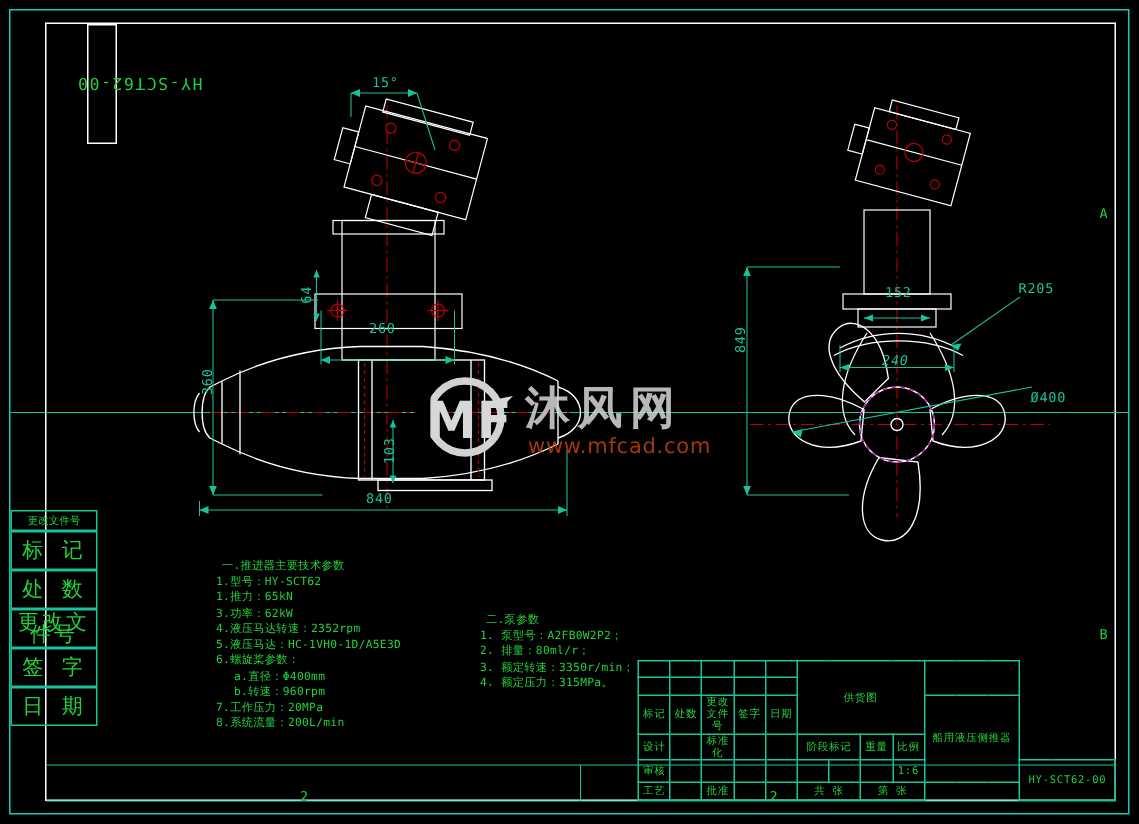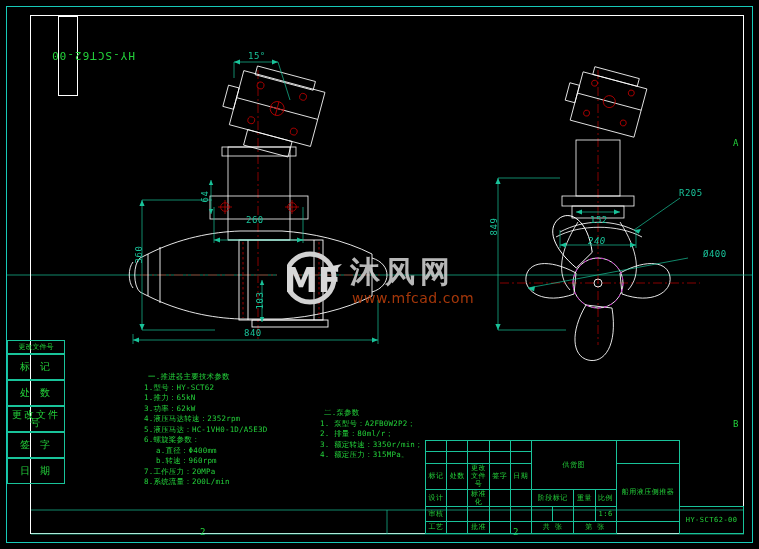--- a/index.html
+++ b/index.html
@@ -17,21 +17,21 @@
 
   
   .code-box{left:58px;top:16px;width:20px;height:80px;border:1px solid #ffffff;box-sizing:border-box;}
   .code-rot{left:38px;top:46px;width:110px;height:18px;
     transform:rotate(180deg);transform-origin:center center;
     color:#23d13a;font-size:11px;letter-spacing:1px;text-align:center;line-height:18px;white-space:nowrap;}
 
   
   .rev-strip{left:7px;top:340px;width:58px;height:170px;}
   .rev-cell{border:1px solid #19c39a;box-sizing:border-box;width:58px;color:#23d13a;
-    font-size:10px;line-height:8px;text-align:center;letter-spacing:2px;
+    font-size:14px;line-height:8px;text-align:center;letter-spacing:2px;
     display:flex;align-items:center;justify-content:center;overflow:hidden;}
   .rev-cell.h1{height:14px;font-size:7px;letter-spacing:0px;}
   .rev-cell.h2{height:26px;}
 
   
   svg.draw{position:absolute;left:0;top:0;width:759px;height:549px;pointer-events:none;}
 
   
   .notes{color:#23d13a;font-size:7.5px;line-height:10.5px;letter-spacing:.2px;white-space:nowrap;}
   .notes-l{left:144px;top:372px;}
@@ -265,24 +265,24 @@
   </svg>
 
   <div class="abs zone-label cyanish" style="left:131px;top:250px;transform:rotate(-90deg);transform-origin:center;">360</div>
   <div class="abs zone-label cyanish" style="left:246px;top:216px;">260</div>
   <div class="abs zone-label cyanish" style="left:200px;top:192px;transform:rotate(-90deg);transform-origin:center;">64</div>
   <div class="abs zone-label cyanish" style="left:252px;top:296px;transform:rotate(-90deg);transform-origin:center;">103</div>
   <div class="abs zone-label cyanish" style="left:244px;top:329px;">840</div>
   <div class="abs zone-label cyanish" style="left:248px;top:52px;">15°</div>
 
   <div class="abs zone-label cyanish" style="left:486px;top:222px;transform:rotate(-90deg);transform-origin:center;">849</div>
-  <div class="abs zone-label cyanish" style="left:590px;top:216px;">152</div>
+  <div class="abs zone-label cyanish" style="left:590px;top:192px;">152</div>
   <div class="abs zone-label cyanish" style="left:588px;top:237px;font-style:italic;">240</div>
   <div class="abs zone-label cyanish" style="left:679px;top:189px;">R205</div>
-  <div class="abs zone-label cyanish" style="left:687px;top:250px;margin-left:16px;">Ø400</div>
+  <div class="abs zone-label cyanish" style="left:687px;top:262px;">Ø400</div>
 
   <div class="abs notes notes-l">
     <div class="hd">一.推进器主要技术参数</div>
     <div>1.型号：HY-SCT62</div>
     <div>1.推力：65kN</div>
     <div>3.功率：62kW</div>
     <div>4.液压马达转速：2352rpm</div>
     <div>5.液压马达：HC-1VH0-1D/A5E3D</div>
     <div>6.螺旋桨参数：</div>
     <div class="ind">a.直径：Φ400mm</div>

